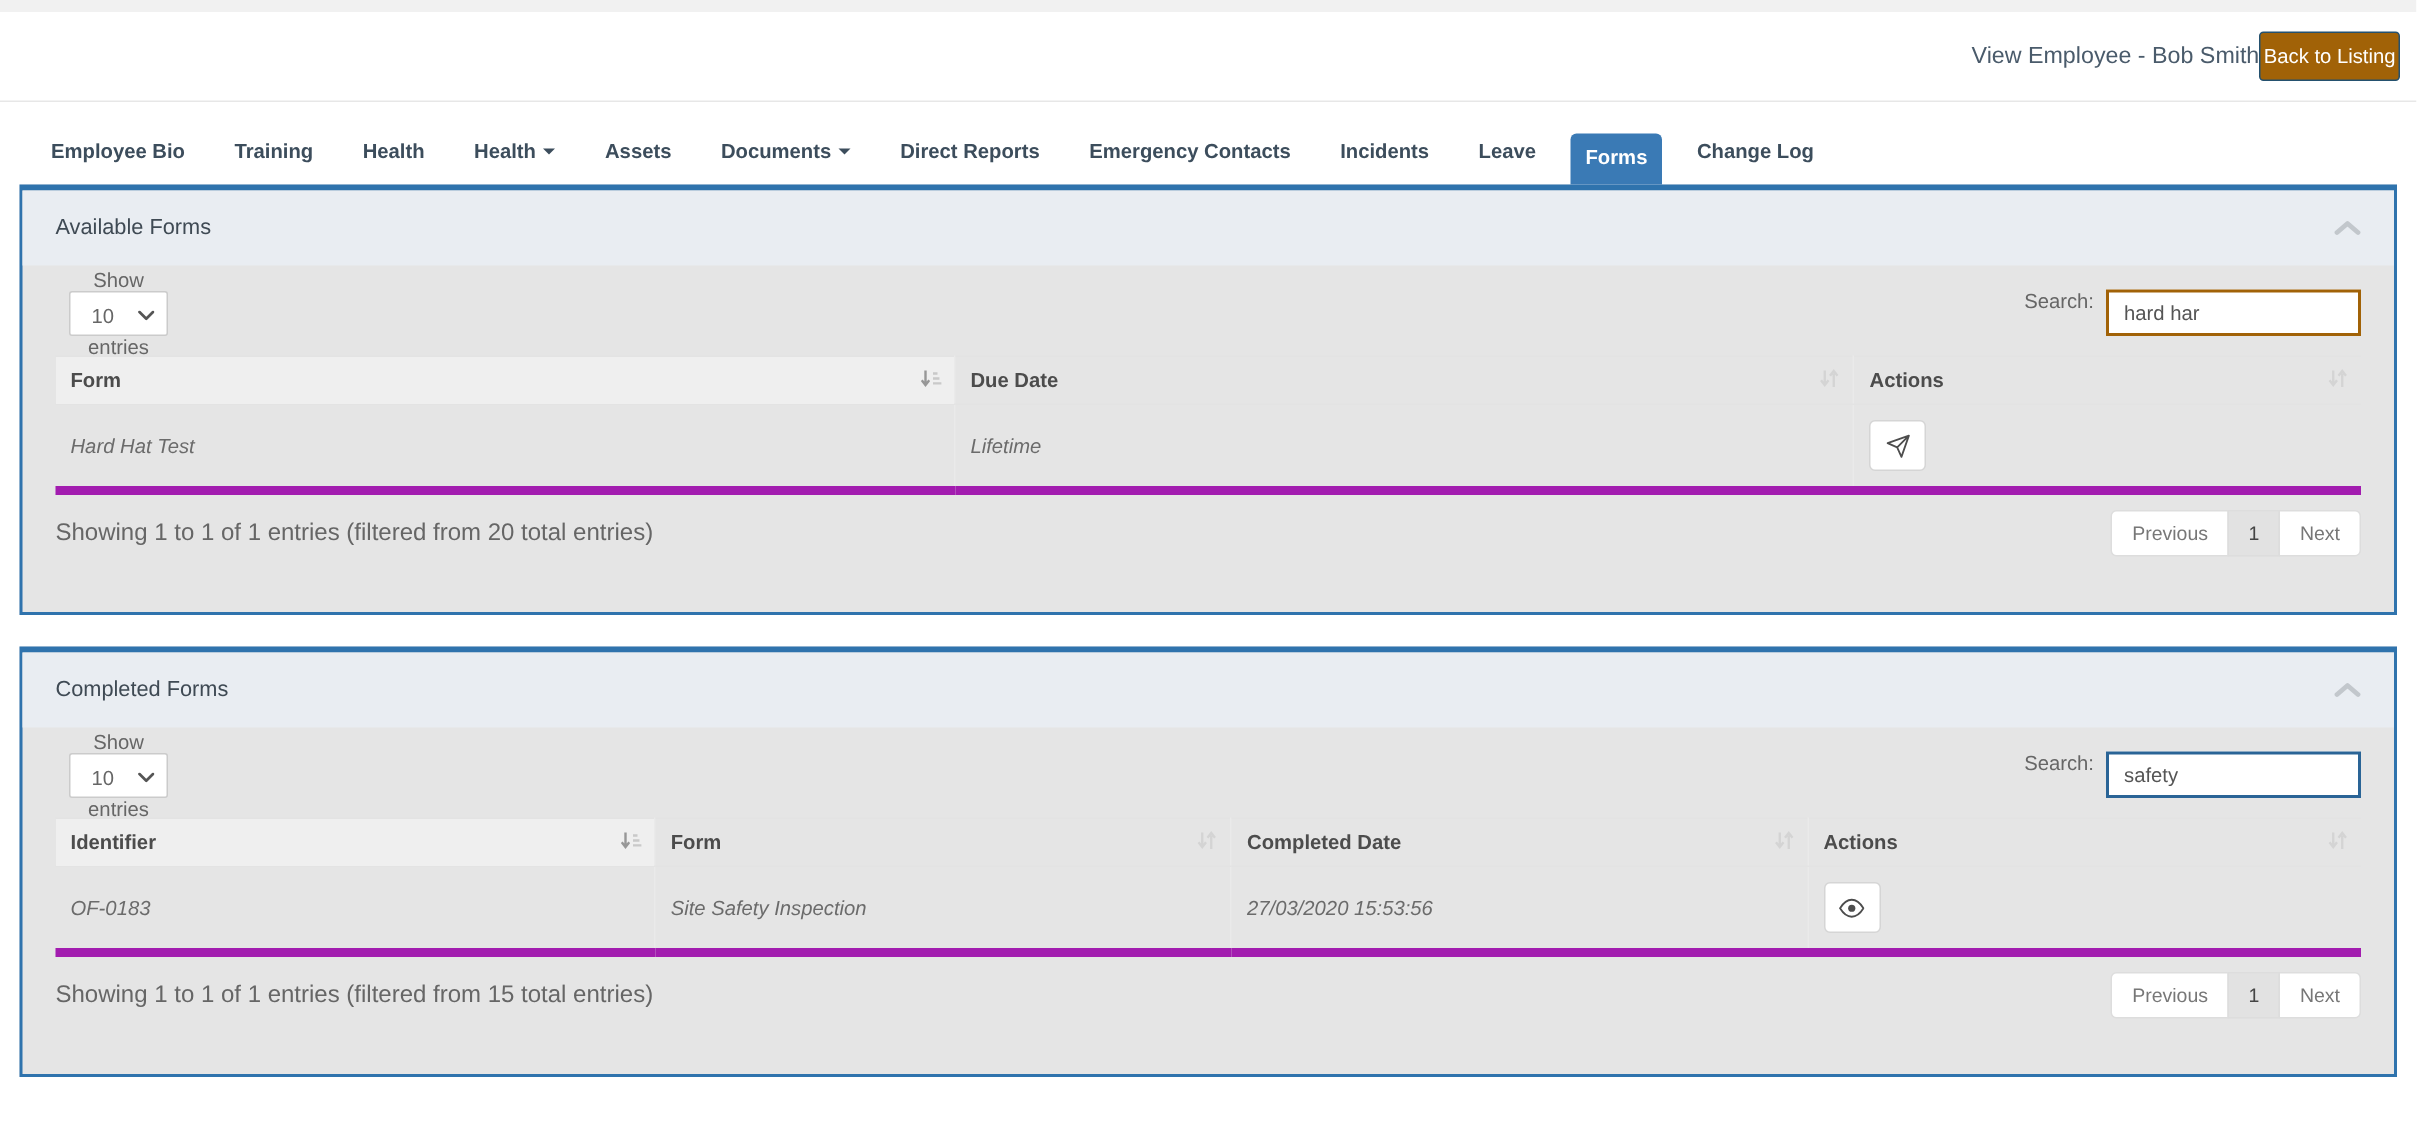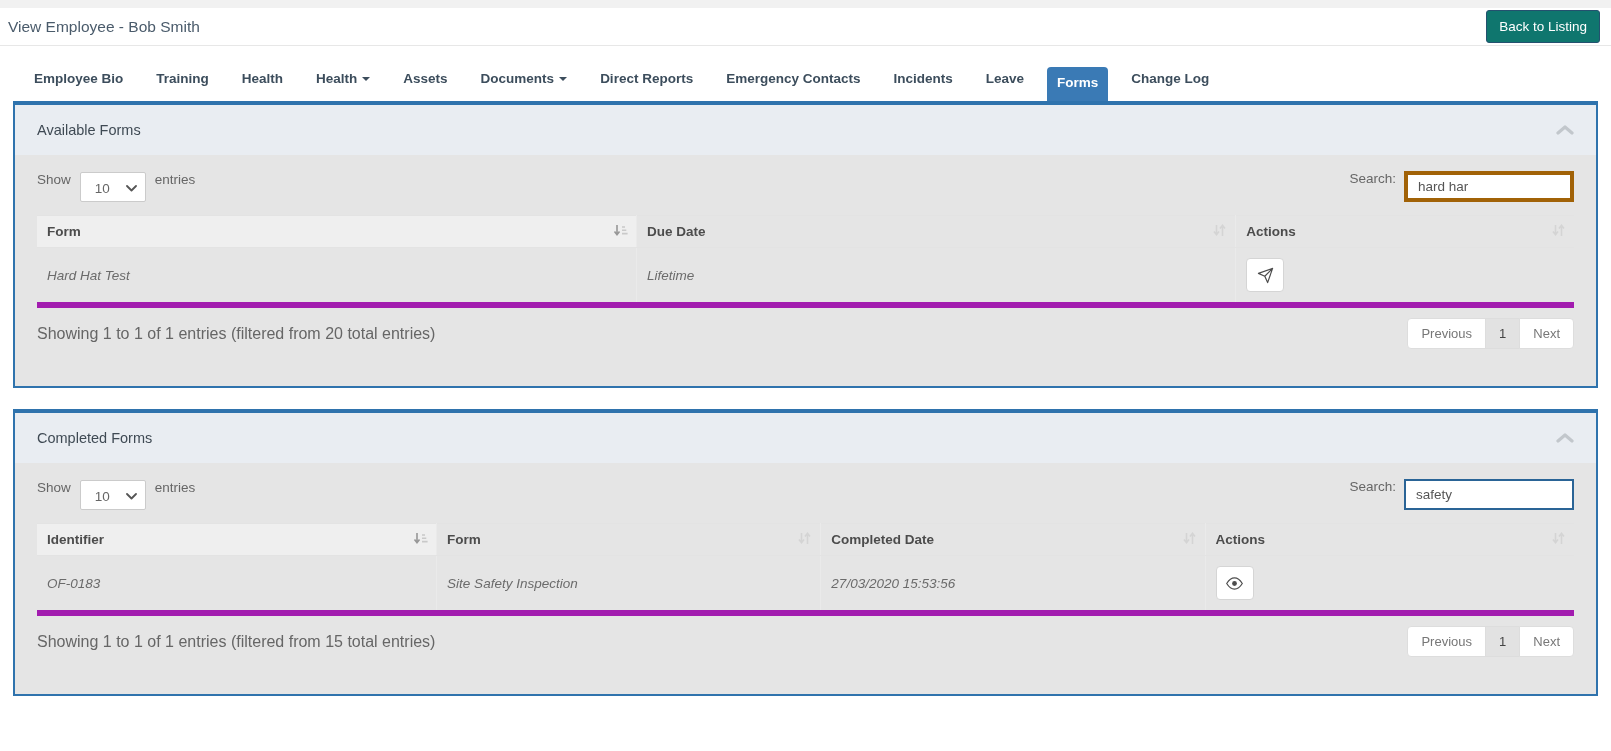--- a/index.html
+++ b/index.html
@@ -2,52 +2,52 @@
 <html><head>
 <meta charset="utf-8">
 <style>
   * { margin:0; padding:0; box-sizing:border-box; }
   html,body { width:1611px; height:751px; background:#fff; overflow:hidden;
     font-family:"Liberation Sans", sans-serif; color:#636363; }
 
   .topstrip { height:8px; background:#f1f1f1; }
 
   
-  .page-header { height:38px; display:flex; align-items:center; justify-content:space-between;
+  .page-header { height:60px; display:flex; align-items:center; justify-content:flex-end;
     padding:0 11px 0 8px; border-bottom:1px solid #e7e7e7; }
   .page-title { font-size:15.5px; font-weight:400; color:#4a5b6b; }
-  .back-btn { background:#0f766e; color:#fff; border:1px solid #24516f; border-radius:3px;
-    font-size:13.5px; padding:8px 12px; cursor:pointer; font-family:inherit; }
+  .back-btn { background:#a16207; color:#fff; border:1px solid #24516f; border-radius:3px;
+    font-size:13.5px; padding:8px 2px; cursor:pointer; font-family:inherit; }
 
   
   .tabs { display:flex; align-items:flex-end; padding:17px 0 7px 24px; }
   .tab { font-size:13.5px; font-weight:700; color:#3c4d5c; padding:8px 10px; margin-right:13px;
     border-radius:4px 4px 0 0; cursor:pointer; display:flex; align-items:center; white-space:nowrap; }
   .tab.active { background:#3a7ab5; color:#fff; margin-bottom:-7px; padding-bottom:11px; }
   .caret { width:0; height:0; border-left:4px solid transparent; border-right:4px solid transparent;
     border-top:4px solid currentColor; margin-left:5px; display:inline-block; }
 
   
   .panel { margin:0 13px 21px 13px; border:2px solid #2f73ad; border-top-width:4px; height:287px;
     background:#e5e5e5; }
   .panel-header { height:50px; background:#e9edf2; display:flex; align-items:center;
     justify-content:space-between; padding:0 22px; }
   .panel-title { font-size:14.5px; color:#3f4a54; }
   .collapse-icon { cursor:pointer; display:flex; align-items:center; }
   .panel-body { height:231px; padding:16px 22px 0 22px; }
 
   
   .controls { display:flex; align-items:center; justify-content:space-between; height:31px; }
-  .length-ctl { display:flex; font-size:13.5px; color:#666; }
+  .length-ctl { display:flex; align-items:center; font-size:13.5px; color:#666;flex-direction:column; }
   .select-box { width:66px; height:30px; border:1px solid #cbcbcb; border-radius:2px; margin:0 9px;
     display:flex; align-items:center; justify-content:space-between; padding:4px 8px 0 14px;
     color:#666; cursor:pointer; background:#fff; }
   .search-ctl { display:flex; align-items:flex-start; font-size:13.5px; color:#666; }
   .search-ctl label { margin-right:8px; }
-  .search-input { width:170px; height:31px; border:4px solid #a16207; padding:0 10px;
+  .search-input { width:170px; height:31px; border:2px solid #a16207; padding:0 10px;
     font-size:13.5px; color:#555; font-family:inherit; outline:none; background:#fff; }
   .search-input.focused { border:2px solid #2a6496; }
 
   
   table { width:100%; border-collapse:collapse; margin-top:13px; font-size:13.5px; color:#6b6b6b; }
   th { text-align:left; font-weight:700; color:#4c4c4c; padding:8px 10px;
     border-top:1px solid #e3e3e3; border-bottom:1px solid #e3e3e3; position:relative; height:32px; }
   th:not(:last-child), td:not(:last-child) { border-right:1px solid #eaeaea; }
   th.sorted { background:#efefef; }
   td { padding:10px; border-bottom:6px solid #a21caf; vertical-align:middle; height:55px;font-style:italic; }

